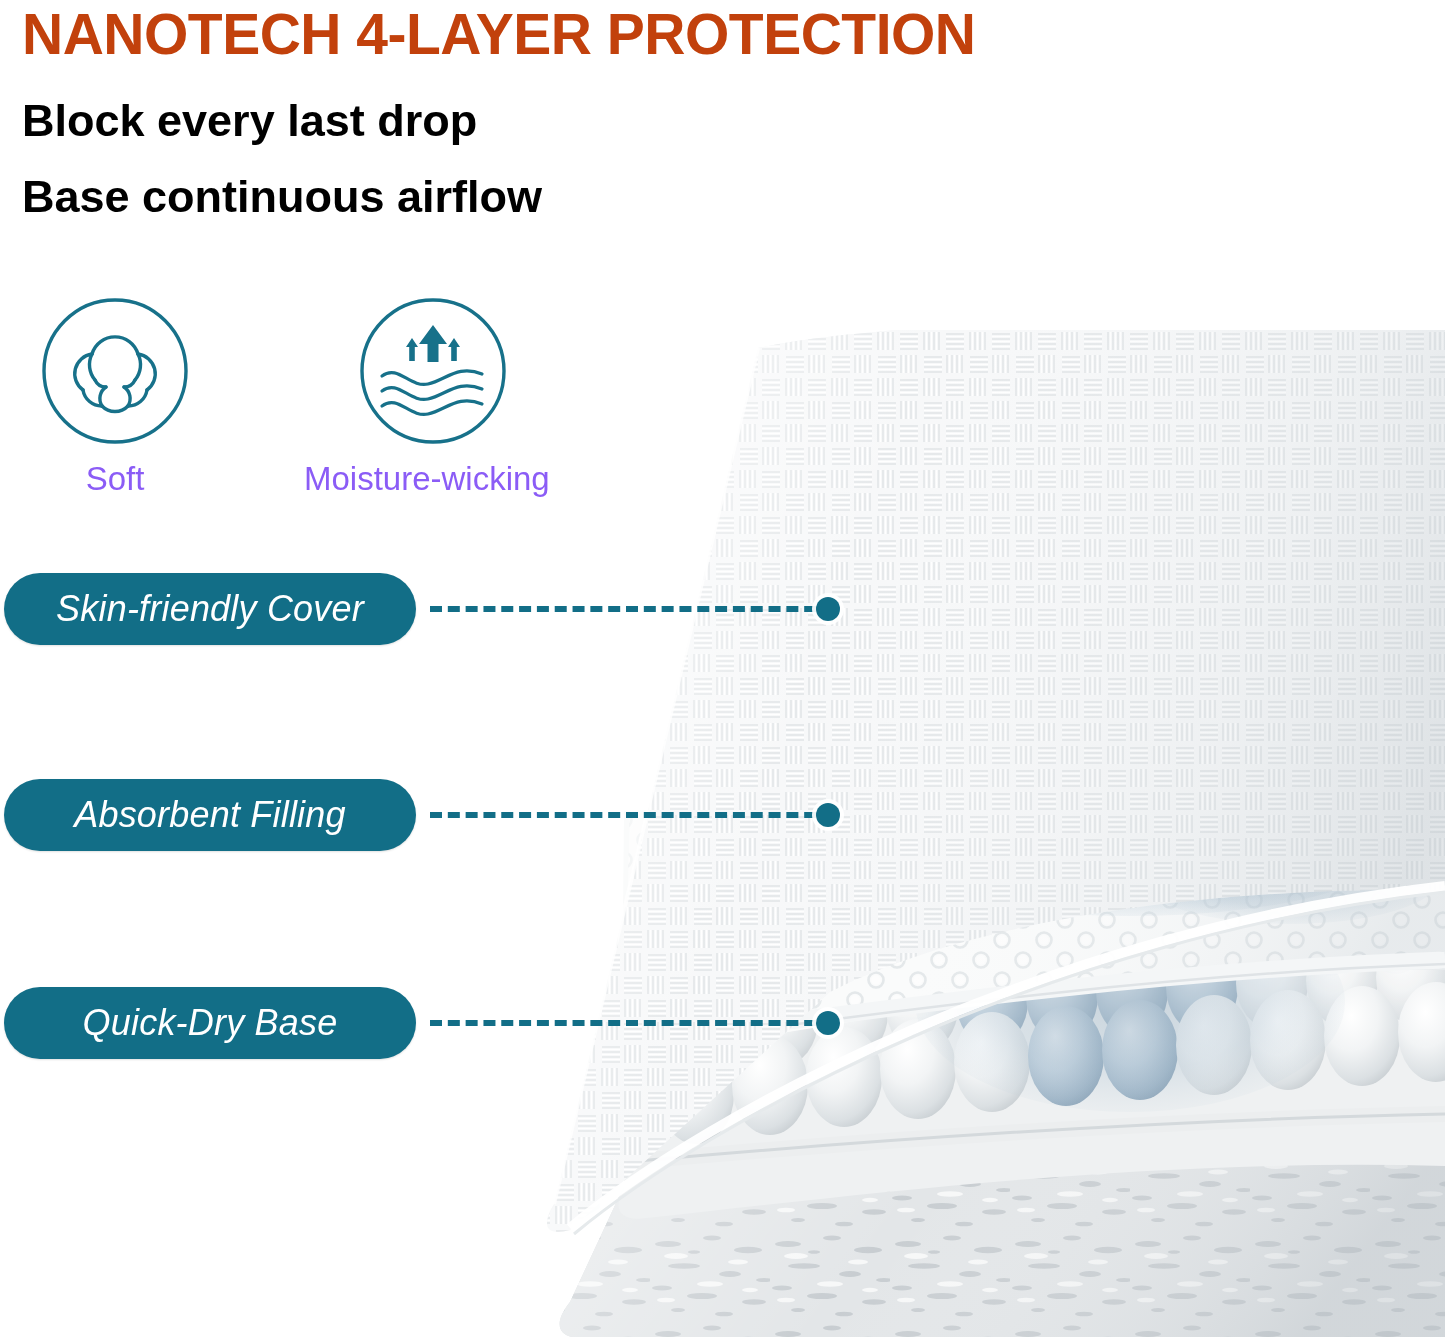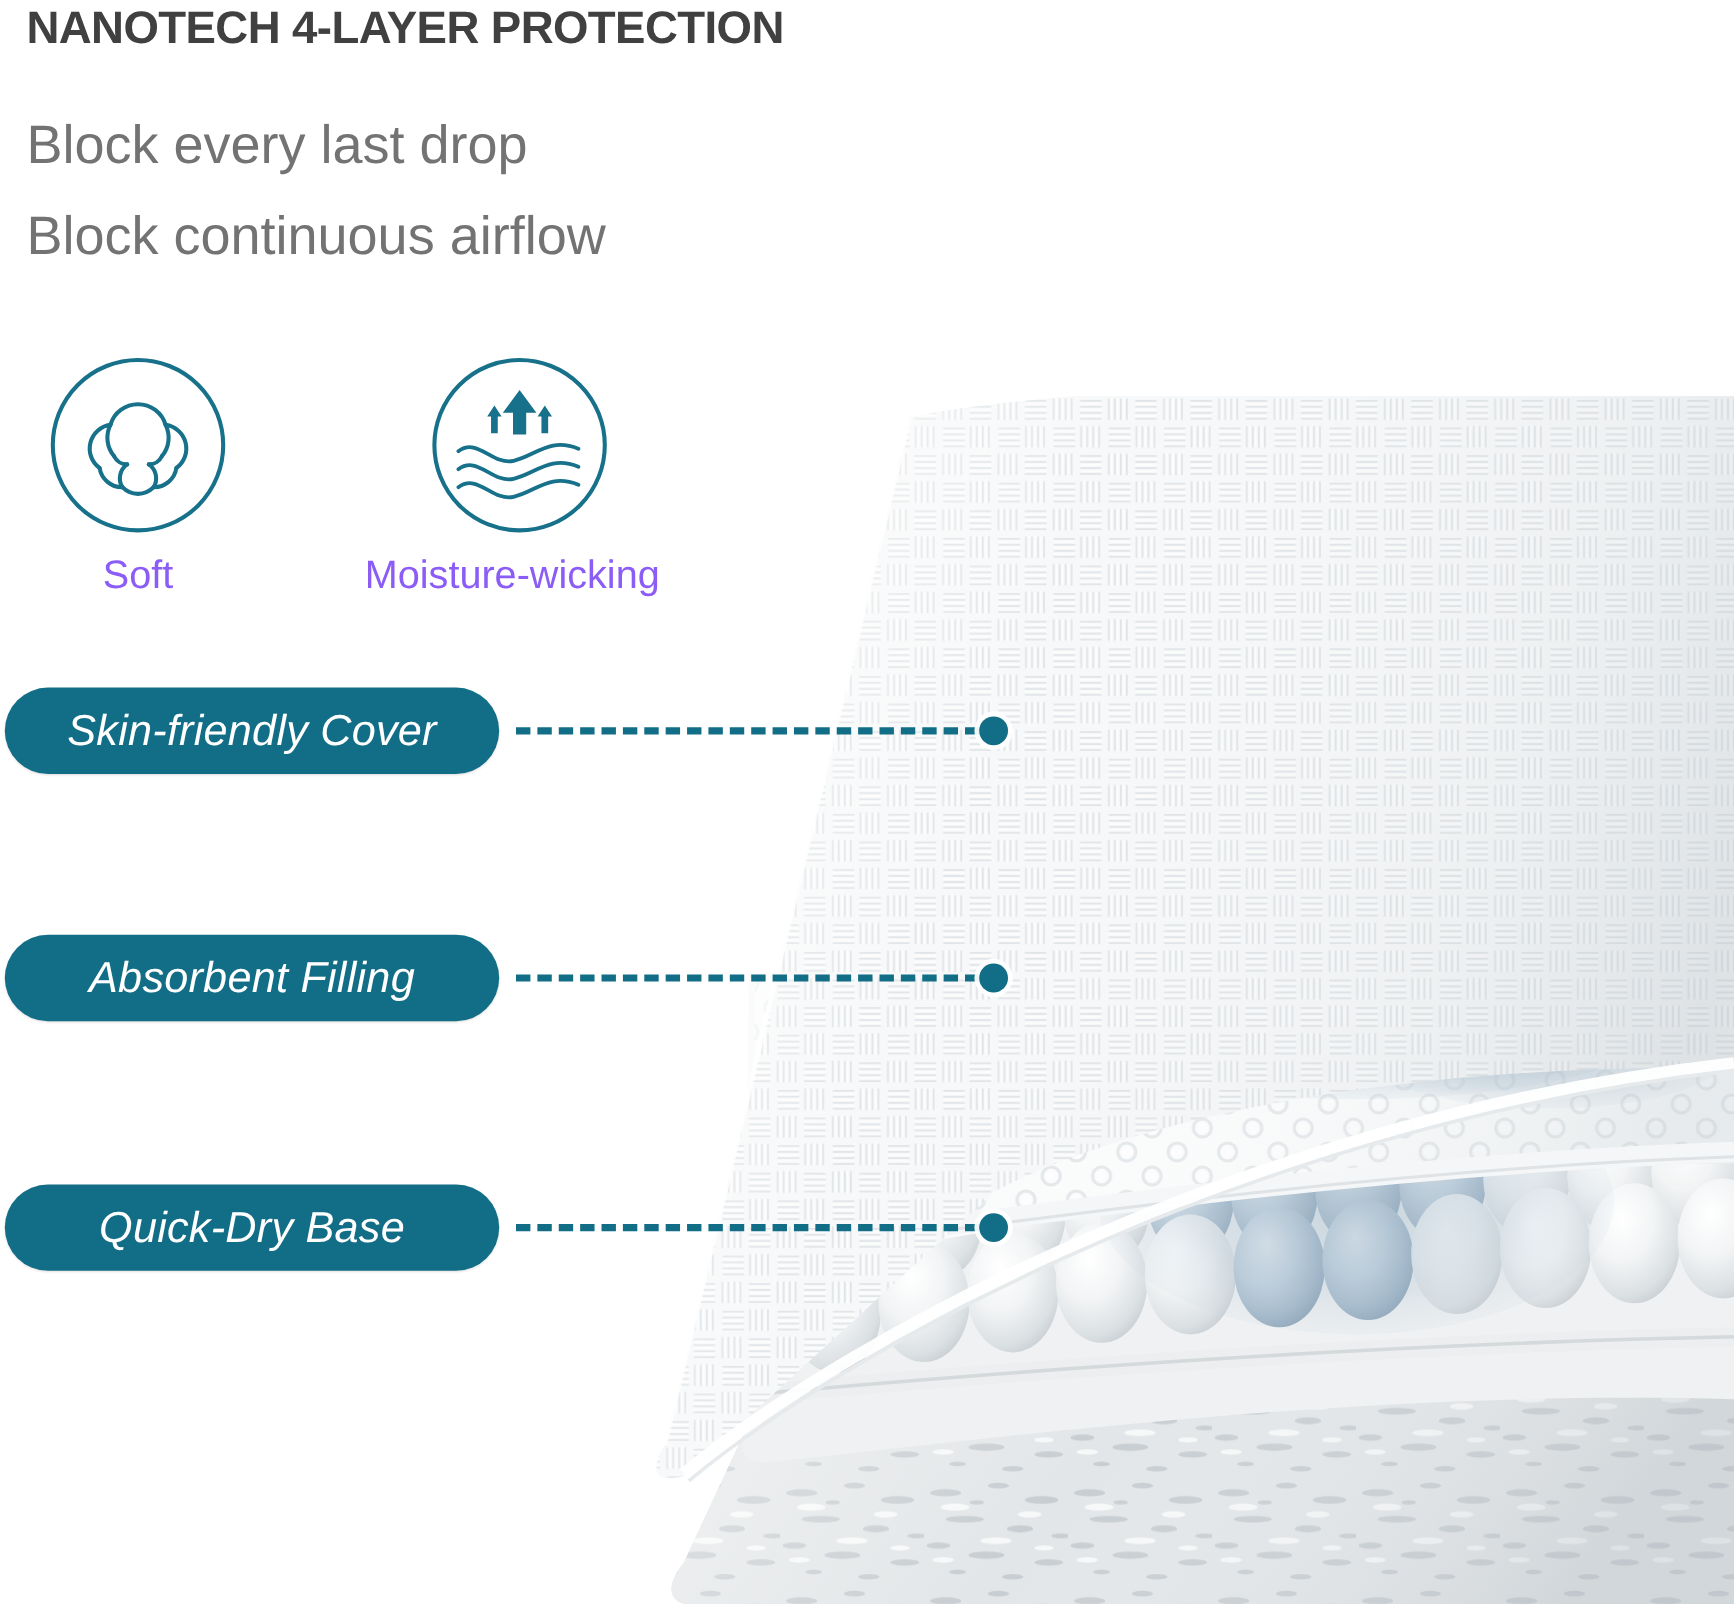--- a/index.html
+++ b/index.html
@@ -20,34 +20,34 @@
     background: #ffffff;
     overflow: hidden;
   }
 
   
   #headline {
     position: absolute;
     left: 22px;
     top: 4px;
     width: 1400px;
-    font-size: 38px;
+    font-size: 57px;
     font-weight: 700;
     letter-spacing: -0.5px;
-    color: #404040;
+    color: #c2410c;
     line-height: 1.08;
     white-space: nowrap;
   }
 
   #subline-1, #subline-2 {
     position: absolute;
     left: 22px;
     font-size: 45px;
-    font-weight: 400;
-    color: #737373;
+    font-weight: 700;
+    color: #000000;
     line-height: 1.0;
     white-space: nowrap;
   }
   #subline-1 { top: 98px; }
   #subline-2 { top: 174px; }
 
   
   .feature {
     position: absolute;
     width: 190px;
@@ -139,21 +139,21 @@
   }
   #photo svg { display: block; }
 </style>
 </head>
 <body>
 
 <div id="stage">
 
   <div id="headline">NANOTECH 4-LAYER PROTECTION</div>
   <div id="subline-1">Block every last drop</div>
-  <div id="subline-2">Block continuous airflow</div>
+  <div id="subline-2">Base continuous airflow</div>
 
   <div class="feature" id="feature-soft">
     <svg class="feature-ring" viewBox="0 0 150 150">
       <circle cx="75" cy="75" r="71" fill="none" stroke="#17718A" stroke-width="3.4"></circle>
       <g fill="none" stroke="#17718A" stroke-width="3.4" stroke-linecap="round">
         <path d="M52 58 A20 20 0 0 0 43 94"></path>
         <path d="M98 58 A20 20 0 0 1 107 94"></path>
         <path d="M43 94 A19 19 0 0 0 62 110"></path>
         <path d="M107 94 A19 19 0 0 1 88 110"></path>
         <path d="M52 58 A24 24 0 0 1 98 58"></path>

